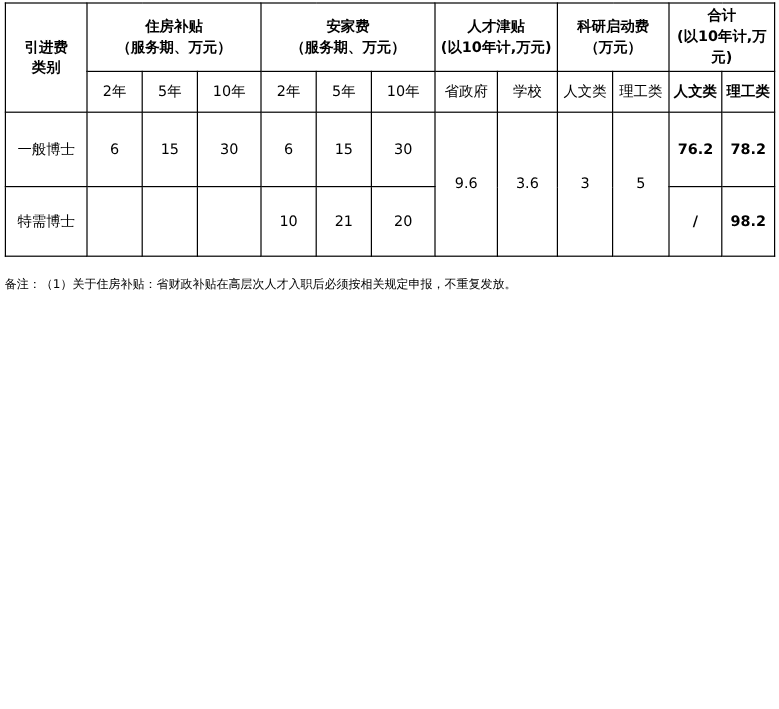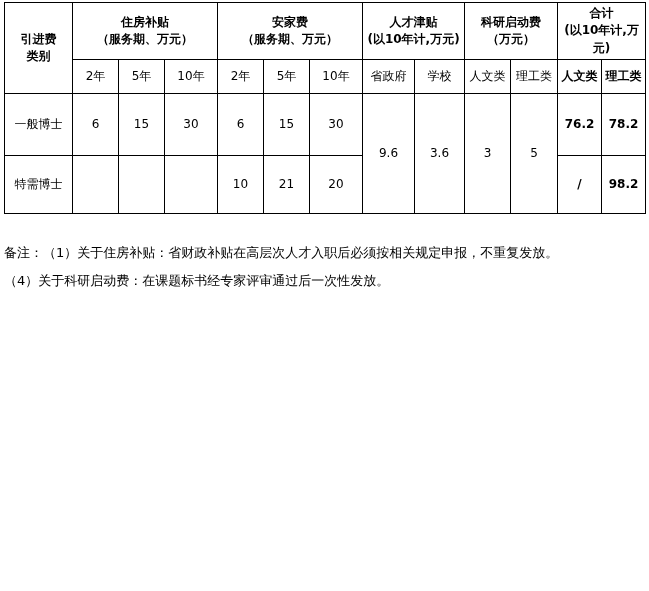--- a/index.html
+++ b/index.html
@@ -53,22 +53,22 @@
   }
   td.valb {
     font-size: 12px;
     font-weight: bold;
   }
   .r1 { height: 30px; }
   .r2 { height: 34px; }
   .r4 { height: 62px; }
   .r5 { height: 58px; }
   .notes {
-    margin-top: 26px;
-    font-size: 13px;
+    margin-top: 14px;
+    font-size: 10px;
     line-height: 2.0;
   }
   .notes p {
     margin: 0 0 2px 0;
     text-indent: 0;
   }
   .notes p.ind {
     margin: 0 0 2px 0;
   }
 </style>
@@ -161,16 +161,15 @@
         <td class="val">21</td>
         <td class="val">20</td>
         <td class="valb">/</td>
         <td class="valb">98.2</td>
       </tr>
     </tbody>
   </table>
 
   <div class="notes">
     <p>备注：（1）关于住房补贴：省财政补贴在高层次人才入职后必须按相关规定申报，不重复发放。</p>
-    <p class="ind">（4）关于科研启动费：在课题标书经专家评审通过后一次性发放。</p>
   </div>
 
 </div>
 
 </body></html>

